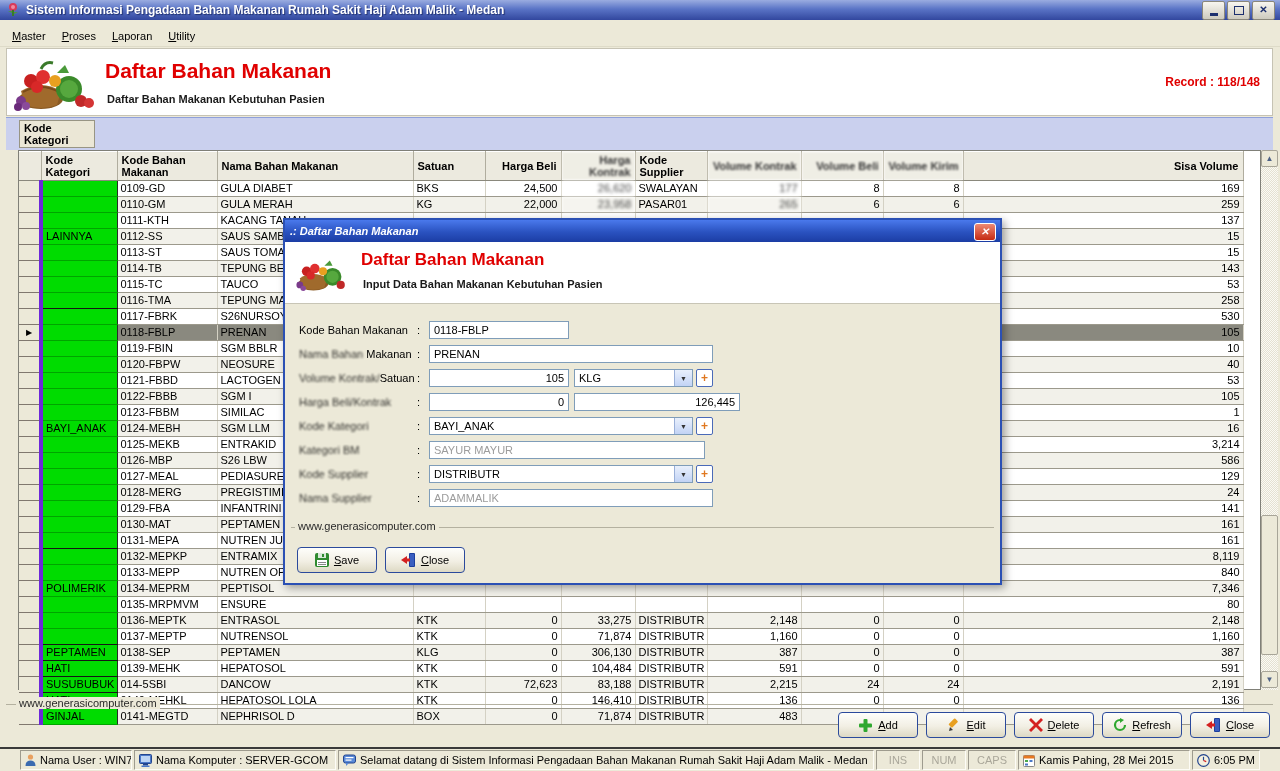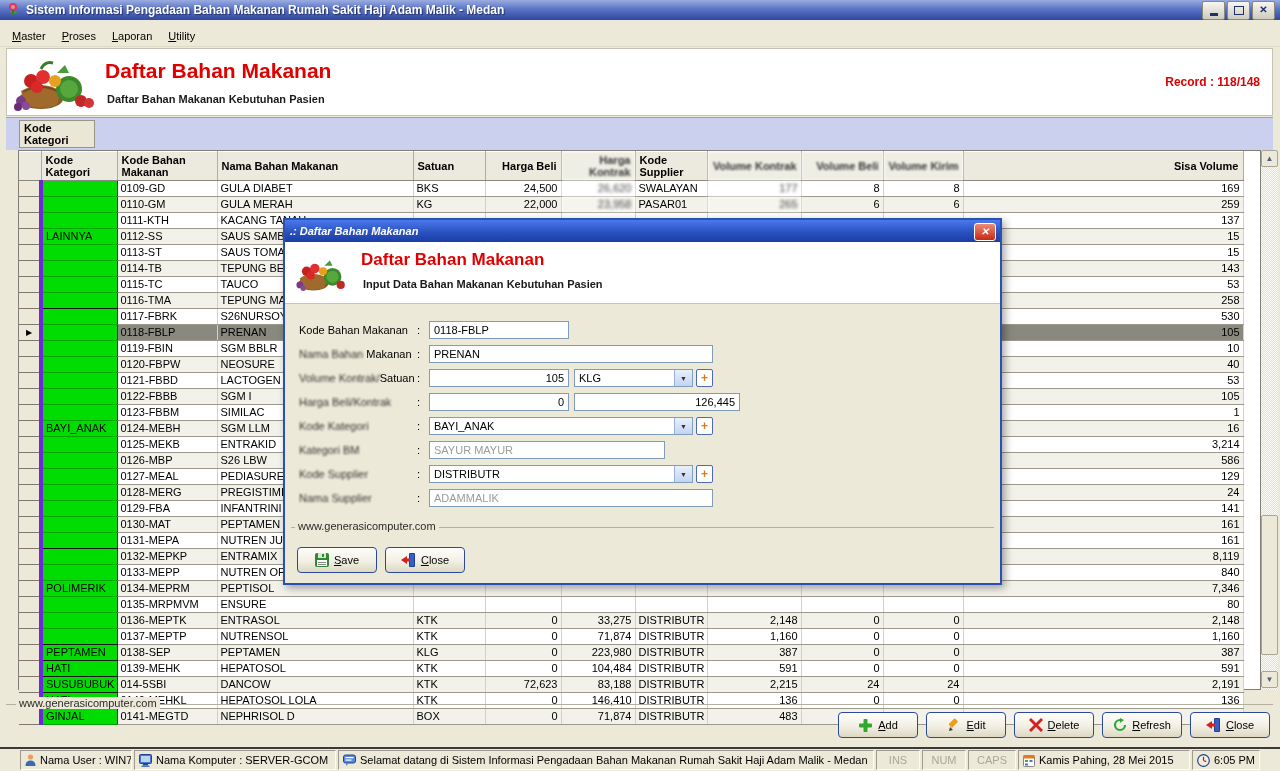--- a/index.html
+++ b/index.html
@@ -610,21 +610,21 @@
             <td class="num">0</td>
             <td class="num">1,160</td>
           </tr>
           <tr>
             <td class="handle"></td>
             <td class="cat gend">PEPTAMEN</td>
             <td>0138-SEP</td>
             <td>PEPTAMEN</td>
             <td>KLG</td>
             <td class="num">0</td>
-            <td class="num">223,980</td>
+            <td class="num">306,130</td>
             <td>DISTRIBUTR</td>
             <td class="num">387</td>
             <td class="num">0</td>
             <td class="num">0</td>
             <td class="num">387</td>
           </tr>
           <tr>
             <td class="handle"></td>
             <td class="cat gend">HATI</td>
             <td>0139-MEHK</td>
@@ -803,21 +803,21 @@
       <span class="fcolon">:</span>
       <span class="combo" style="width:264px;">
         <span class="cval">BAYI_ANAK</span>
         <span class="cbtn">▼</span>
       </span>
       <span class="addbtn">+</span>
     </div>
     <div class="frow" style="top:220px;">
       <span class="flabel blurred"><span>Kategori BM</span><span></span></span>
       <span class="fcolon">:</span>
-      <span class="finput dis" style="width:236px;">SAYUR MAYUR</span>
+      <span class="finput dis" style="width:276px;">SAYUR MAYUR</span>
     </div>
     <div class="frow" style="top:244px;">
       <span class="flabel blurred"><span>Kode Supplier</span><span></span></span>
       <span class="fcolon">:</span>
       <span class="combo" style="width:264px;">
         <span class="cval">DISTRIBUTR</span>
         <span class="cbtn">▼</span>
       </span>
       <span class="addbtn">+</span>
     </div>

